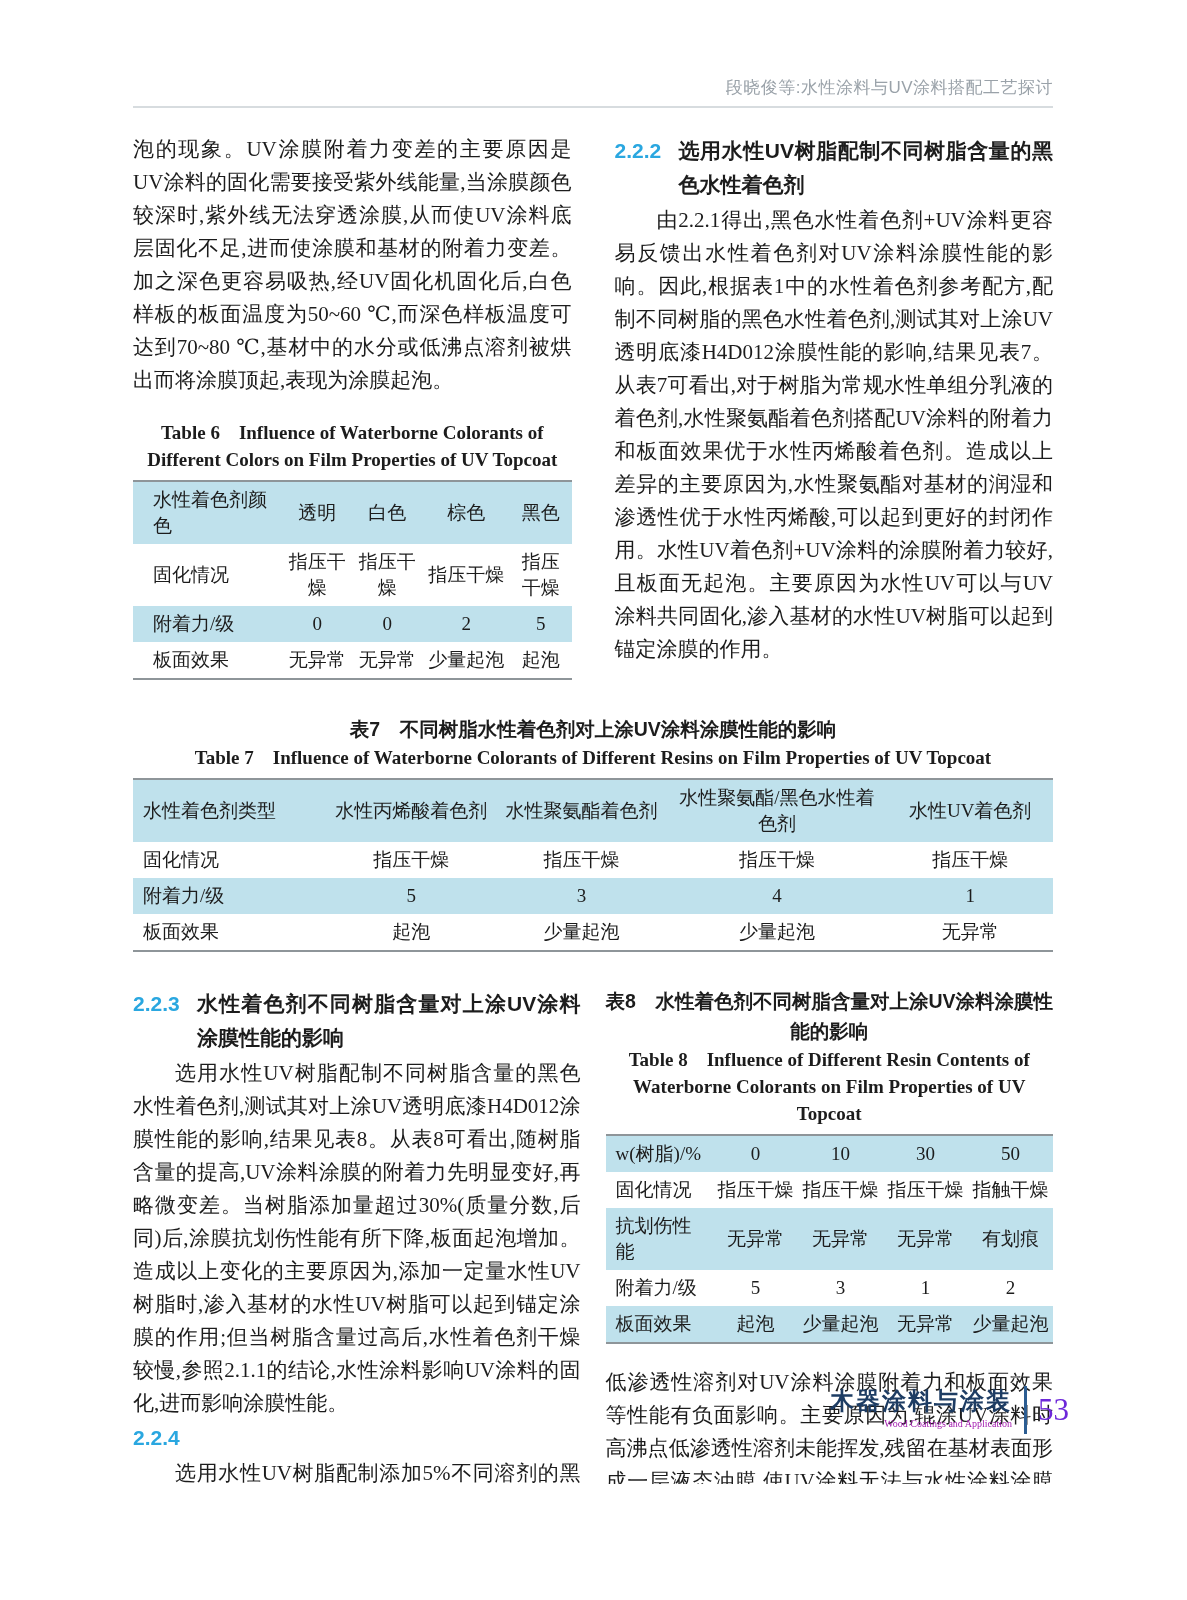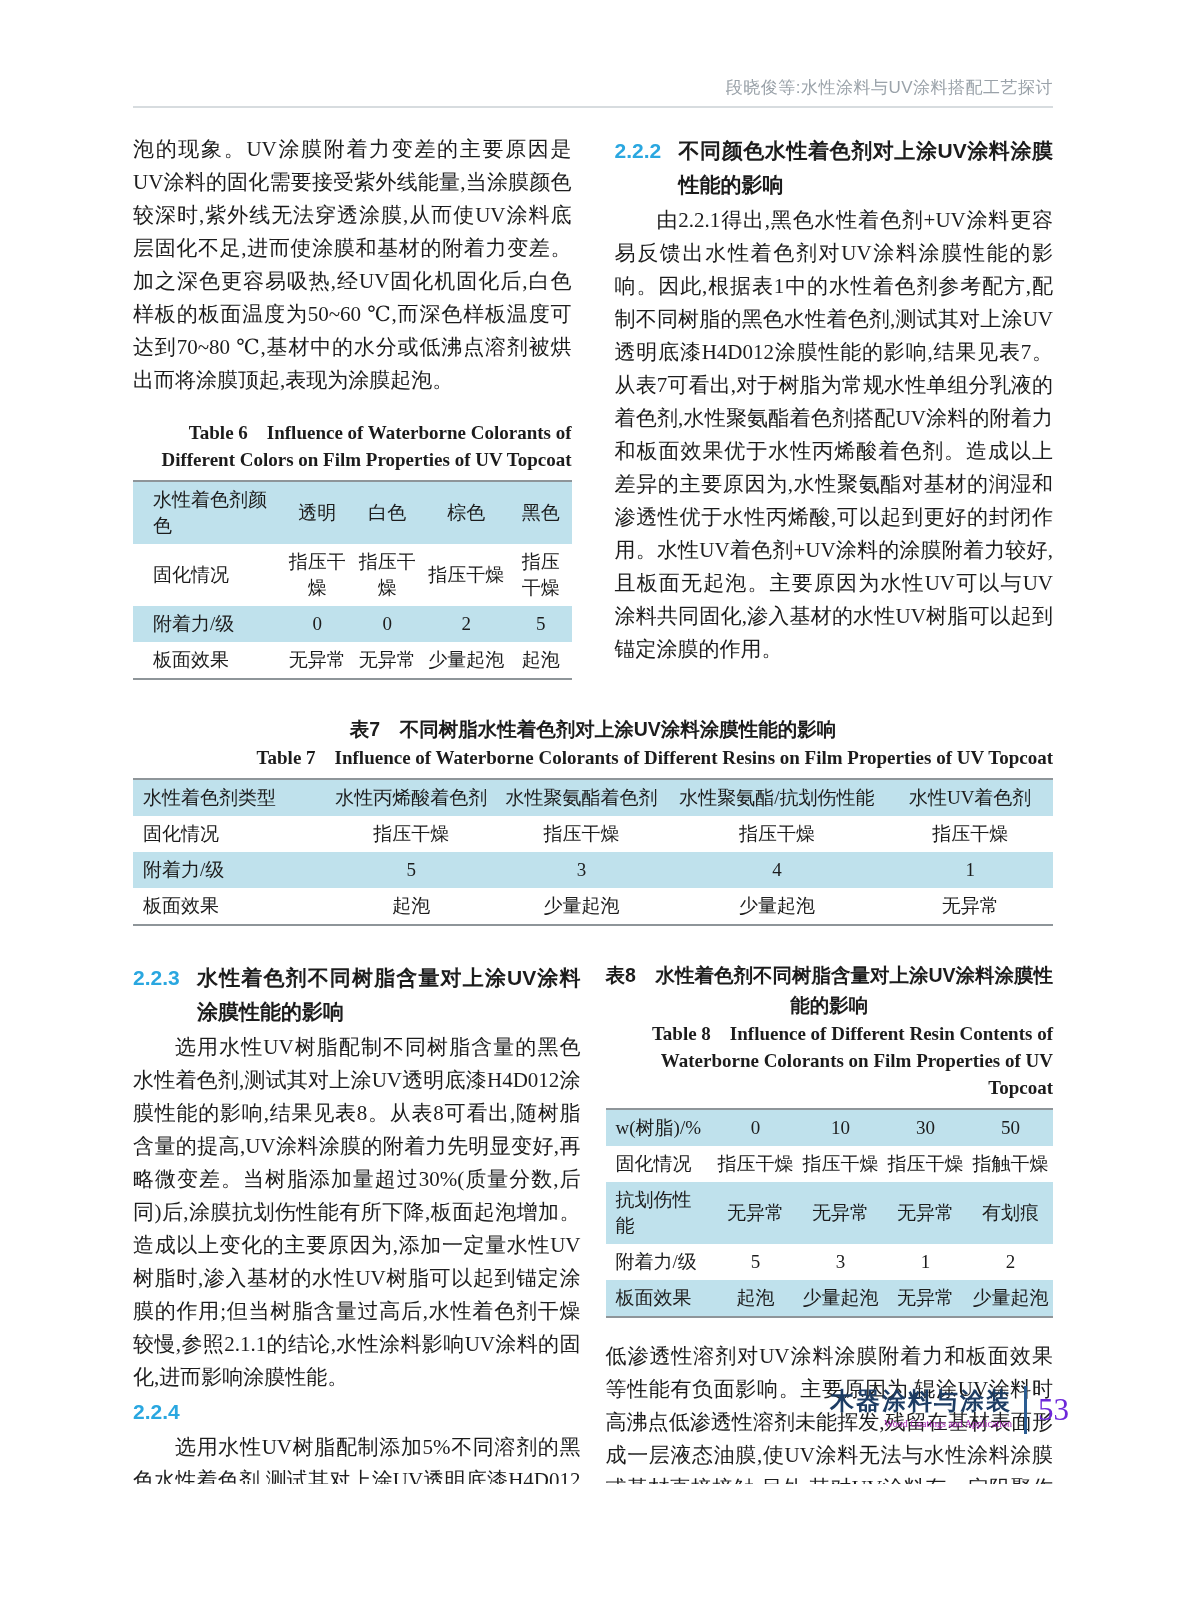--- a/index.html
+++ b/index.html
@@ -39,21 +39,21 @@
   .sec-num { color:#2aa7e0; width:64px; flex:none; font-weight:700; }
   .sec-title { flex:1; text-align:justify; }
 
   
   .tbl-block { margin-top:22px; }
   .tbl-title-cn {
     text-align:center; font-weight:700; font-size:19.5px; line-height:30px;
     font-family:"Liberation Sans","DejaVu Sans",sans-serif;
   }
   .tbl-title-en {
-    text-align:right; font-weight:700; font-size:19px; line-height:27px;
+    text-align:center; font-weight:700; font-size:19px; line-height:27px;
     font-family:"Liberation Serif","DejaVu Serif",serif; margin-bottom:7px;
   }
   .ptable {
     border-top:2px solid #8e9599; border-bottom:2px solid #8e9599;
     font-size:19px; line-height:26px; width:100%;
   }
   .trow { display:flex; align-items:center; }
   .trow:nth-child(odd) { background:#bfe1ec; }
   .tcell { padding:5px 4px; text-align:center; box-sizing:border-box; }
   .tcell:first-child { text-align:left; padding-left:10px; }
@@ -137,35 +137,35 @@
                 <span class="tcell">少量起泡</span>
                 <span class="tcell">起泡</span>
               </div>
             </div>
         </div>
       </div>
 
       <div class="col">
         <div class="sec-heading">
           <span class="sec-num">2.2.2</span>
-          <span class="sec-title">不同颜色水性着色剂对上涂UV涂料涂膜性能的影响</span>
+          <span class="sec-title">选用水性UV树脂配制不同树脂含量的黑色水性着色剂</span>
         </div>
         <p class="para indent sec-body-gap">由2.2.1得出,黑色水性着色剂+UV涂料更容易反馈出水性着色剂对UV涂料涂膜性能的影响。因此,根据表1中的水性着色剂参考配方,配制不同树脂的黑色水性着色剂,测试其对上涂UV透明底漆H4D012涂膜性能的影响,结果见表7。从表7可看出,对于树脂为常规水性单组分乳液的着色剂,水性聚氨酯着色剂搭配UV涂料的附着力和板面效果优于水性丙烯酸着色剂。造成以上差异的主要原因为,水性聚氨酯对基材的润湿和渗透性优于水性丙烯酸,可以起到更好的封闭作用。水性UV着色剂+UV涂料的涂膜附着力较好,且板面无起泡。主要原因为水性UV可以与UV涂料共同固化,渗入基材的水性UV树脂可以起到锚定涂膜的作用。</p>
       </div>
     </div>
 
     <div class="table7-wrap">
       <div class="tbl-title-cn">表7　不同树脂水性着色剂对上涂UV涂料涂膜性能的影响</div>
       <div class="tbl-title-en">Table 7　Influence of Waterborne Colorants of Different Resins on Film Properties of UV Topcoat</div>
       <div class="ptable t7">
           <div class="trow">
             <span class="tcell">水性着色剂类型</span>
             <span class="tcell">水性丙烯酸着色剂</span>
             <span class="tcell">水性聚氨酯着色剂</span>
-            <span class="tcell">水性聚氨酯/抗划伤性能</span>
+            <span class="tcell">水性聚氨酯/黑色水性着色剂</span>
             <span class="tcell">水性UV着色剂</span>
           </div>
           <div class="trow">
             <span class="tcell">固化情况</span>
             <span class="tcell">指压干燥</span>
             <span class="tcell">指压干燥</span>
             <span class="tcell">指压干燥</span>
             <span class="tcell">指压干燥</span>
           </div>
           <div class="trow">

